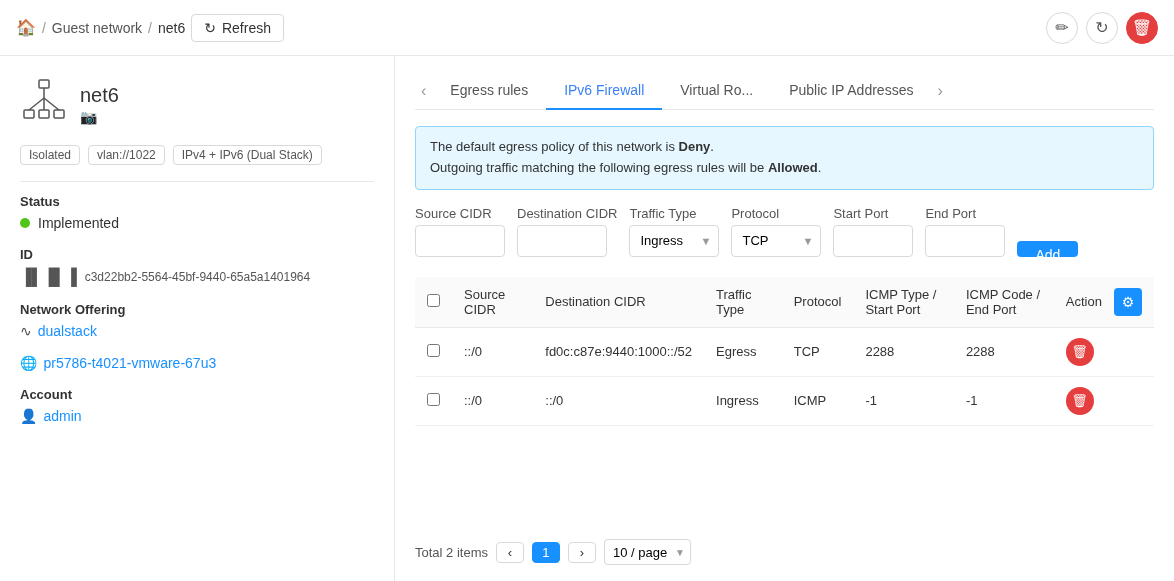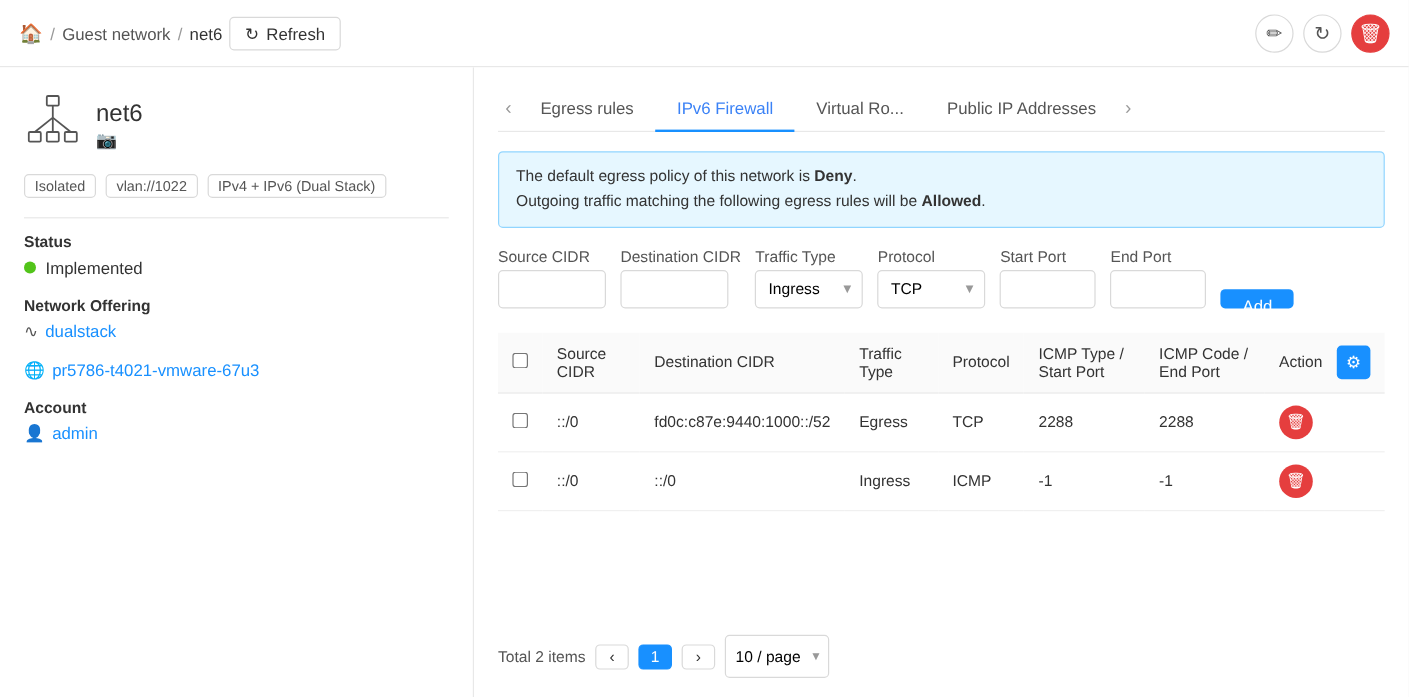--- a/index.html
+++ b/index.html
@@ -101,21 +101,21 @@
 
     .pagination { display: flex; align-items: center; gap: 8px; margin-top: 12px; font-size: 13px; color: #555; }
     .page-btn {
       border: 1px solid #d9d9d9; border-radius: 4px; background: #fff;
       padding: 2px 8px; cursor: pointer; font-size: 13px; color: #333; min-width: 28px; text-align: center;
     }
     .page-btn.active { background: #1890ff; color: #fff; border-color: #1890ff; }
     .page-select-wrapper { position: relative; display: inline-flex; align-items: center; }
     .page-select {
       border: 1px solid #d9d9d9; border-radius: 4px; padding: 2px 22px 2px 8px;
-      font-size: 13px; appearance: none; background: #fff; cursor: pointer; height: 36px;
+      font-size: 13px; appearance: none; background: #fff; cursor: pointer; height: 26px;
     }
     .page-select-arrow { position: absolute; right: 6px; pointer-events: none; color: #999; font-size: 10px; }
 
     .th-action-row { display: flex; align-items: center; gap: 4px; }
   </style>
 </head>
 <body>
 
 <div class="top-bar">
   <div class="breadcrumb">
@@ -173,20 +173,27 @@
     <hr class="divider">
 
     <div class="info-section">
       <div class="info-label">Status</div>
       <div class="status-row">
         <div class="status-dot"></div>
         <span>Implemented</span>
       </div>
     </div>
 
+    <div class="info-section">
+      <div class="info-label">ID</div>
+      <div class="id-row">
+        <span style="font-size:16px;">▐▌▐▌▐</span>
+        <span style="font-size:12px;word-break:break-all;">c3d22bb2-5564-45bf-9440-65a5a1401964</span>
+      </div>
+    </div>
 
     <div class="info-section">
       <div class="info-label">Network Offering</div>
       <div style="display:flex;align-items:center;gap:6px;">
         <span style="color:#555;">∿</span>
         <a href="#" class="link-text">dualstack</a>
       </div>
     </div>
 
     <div class="info-section">

